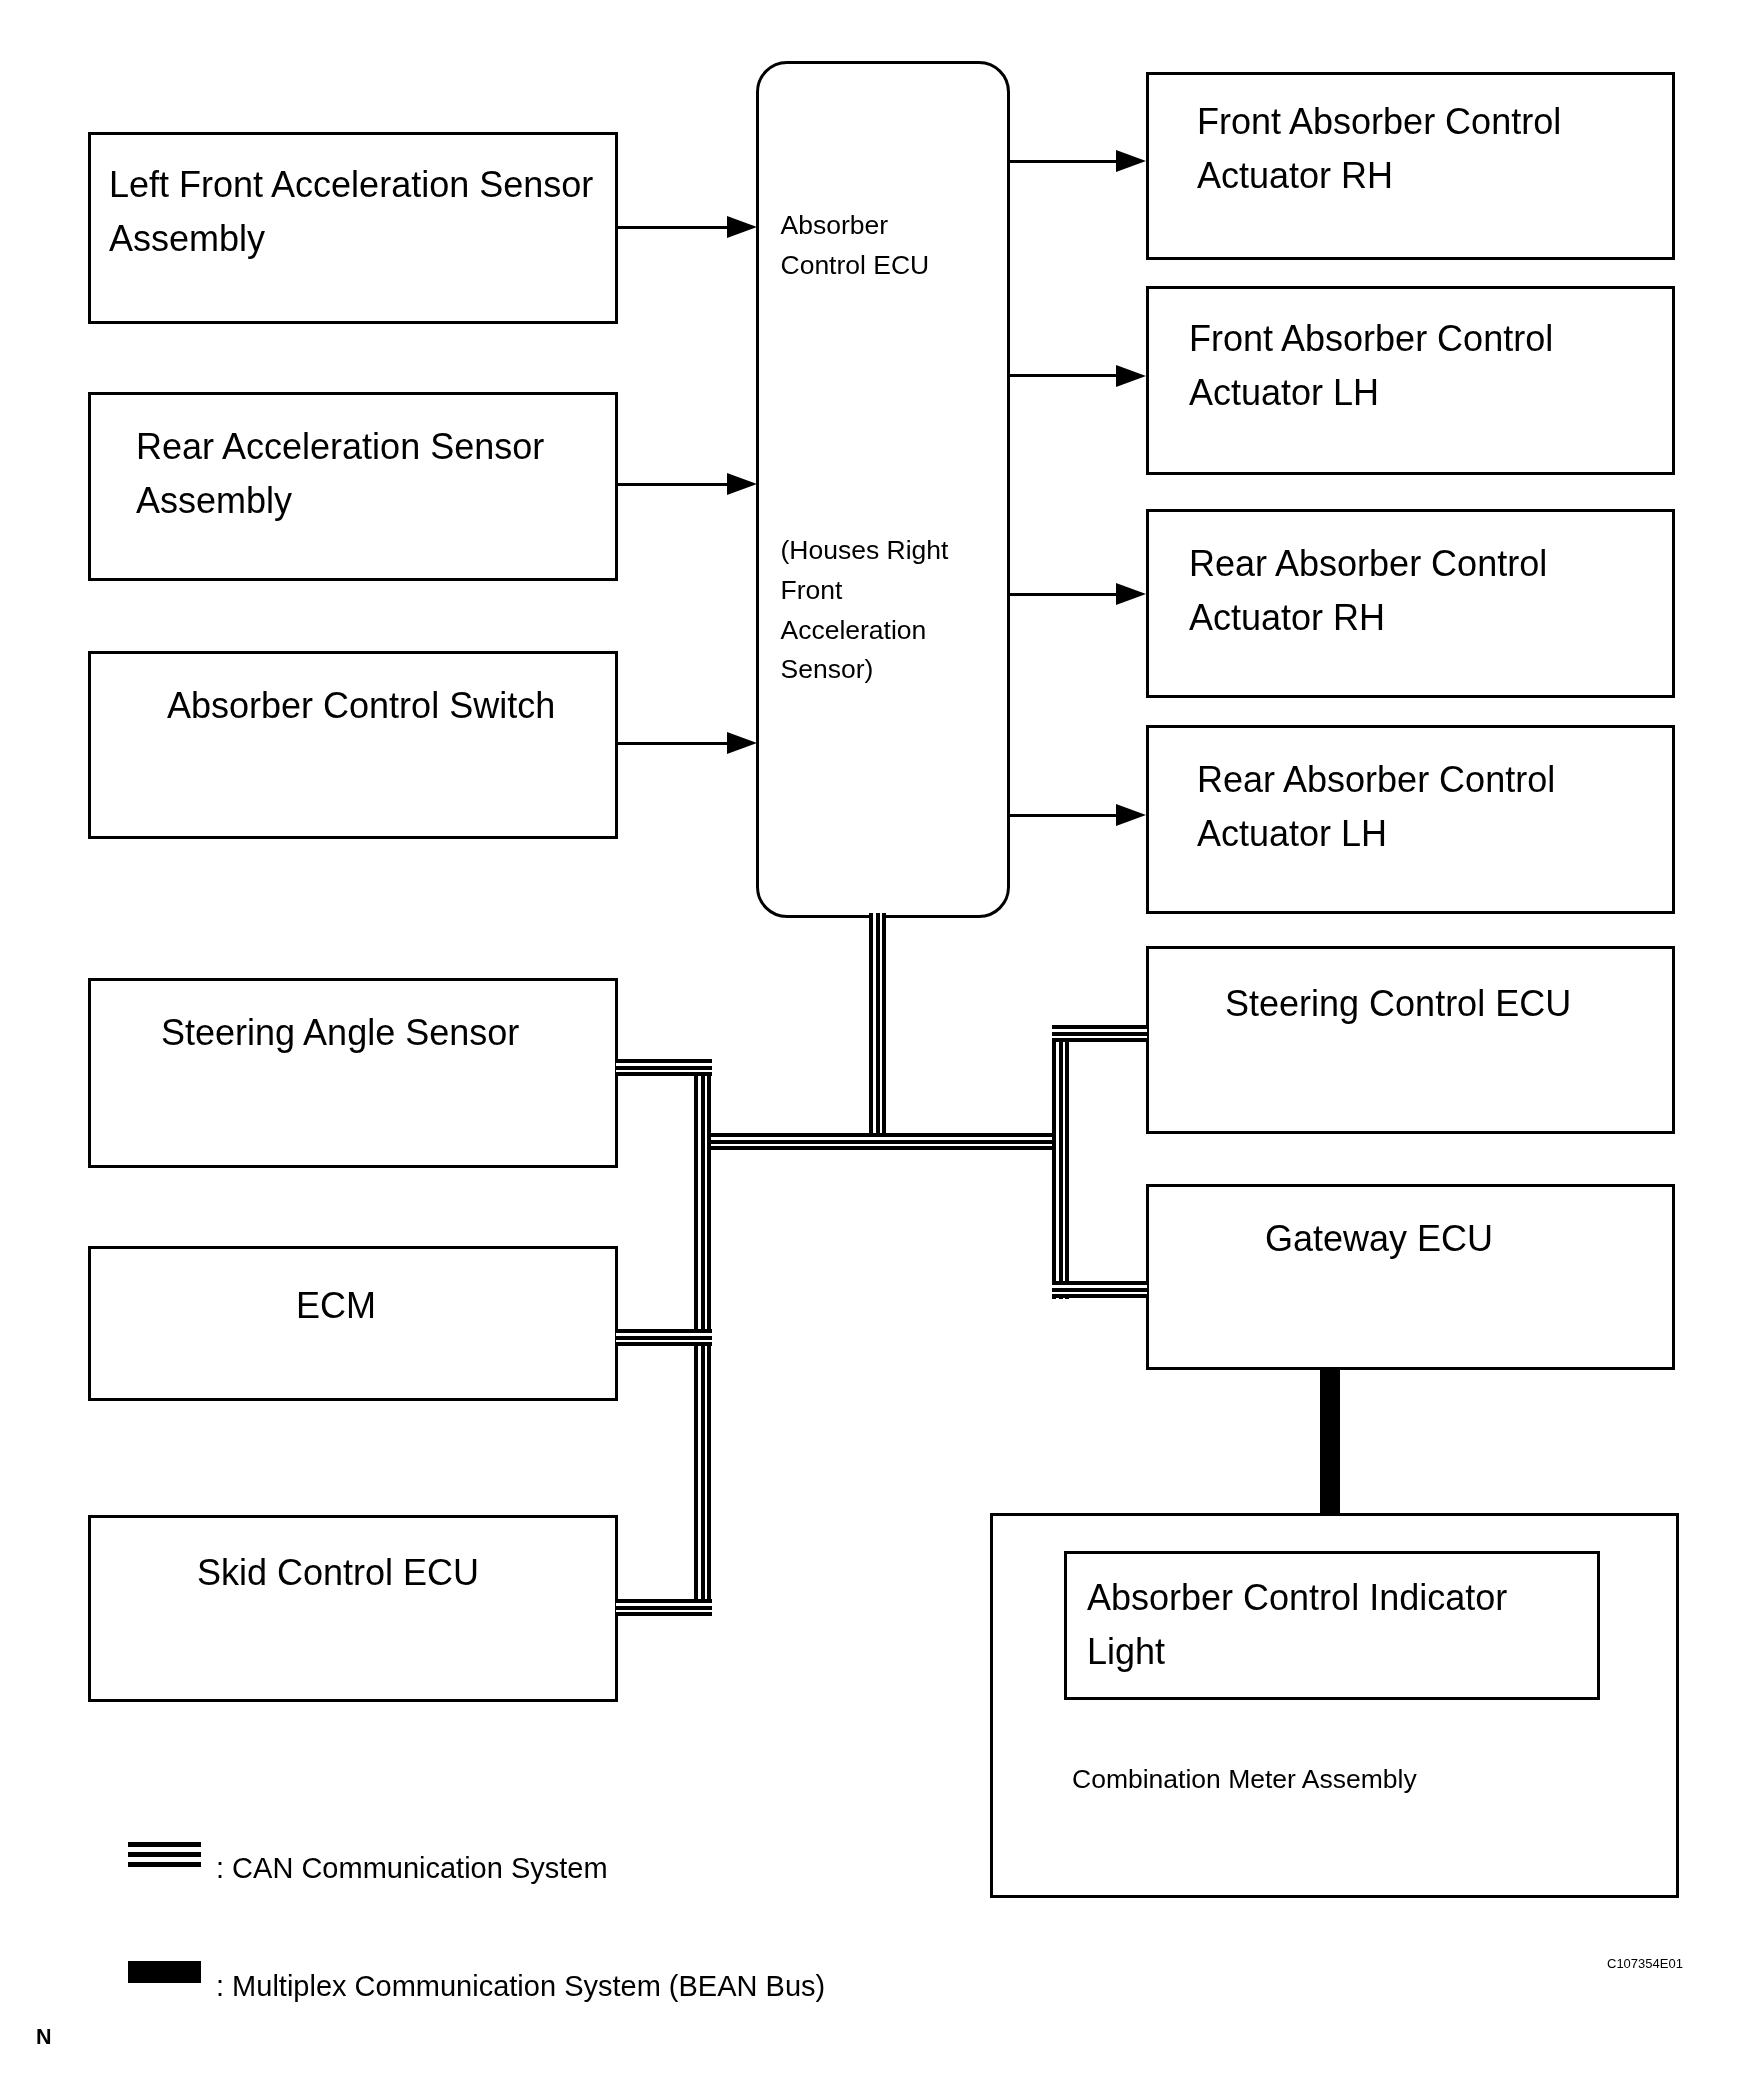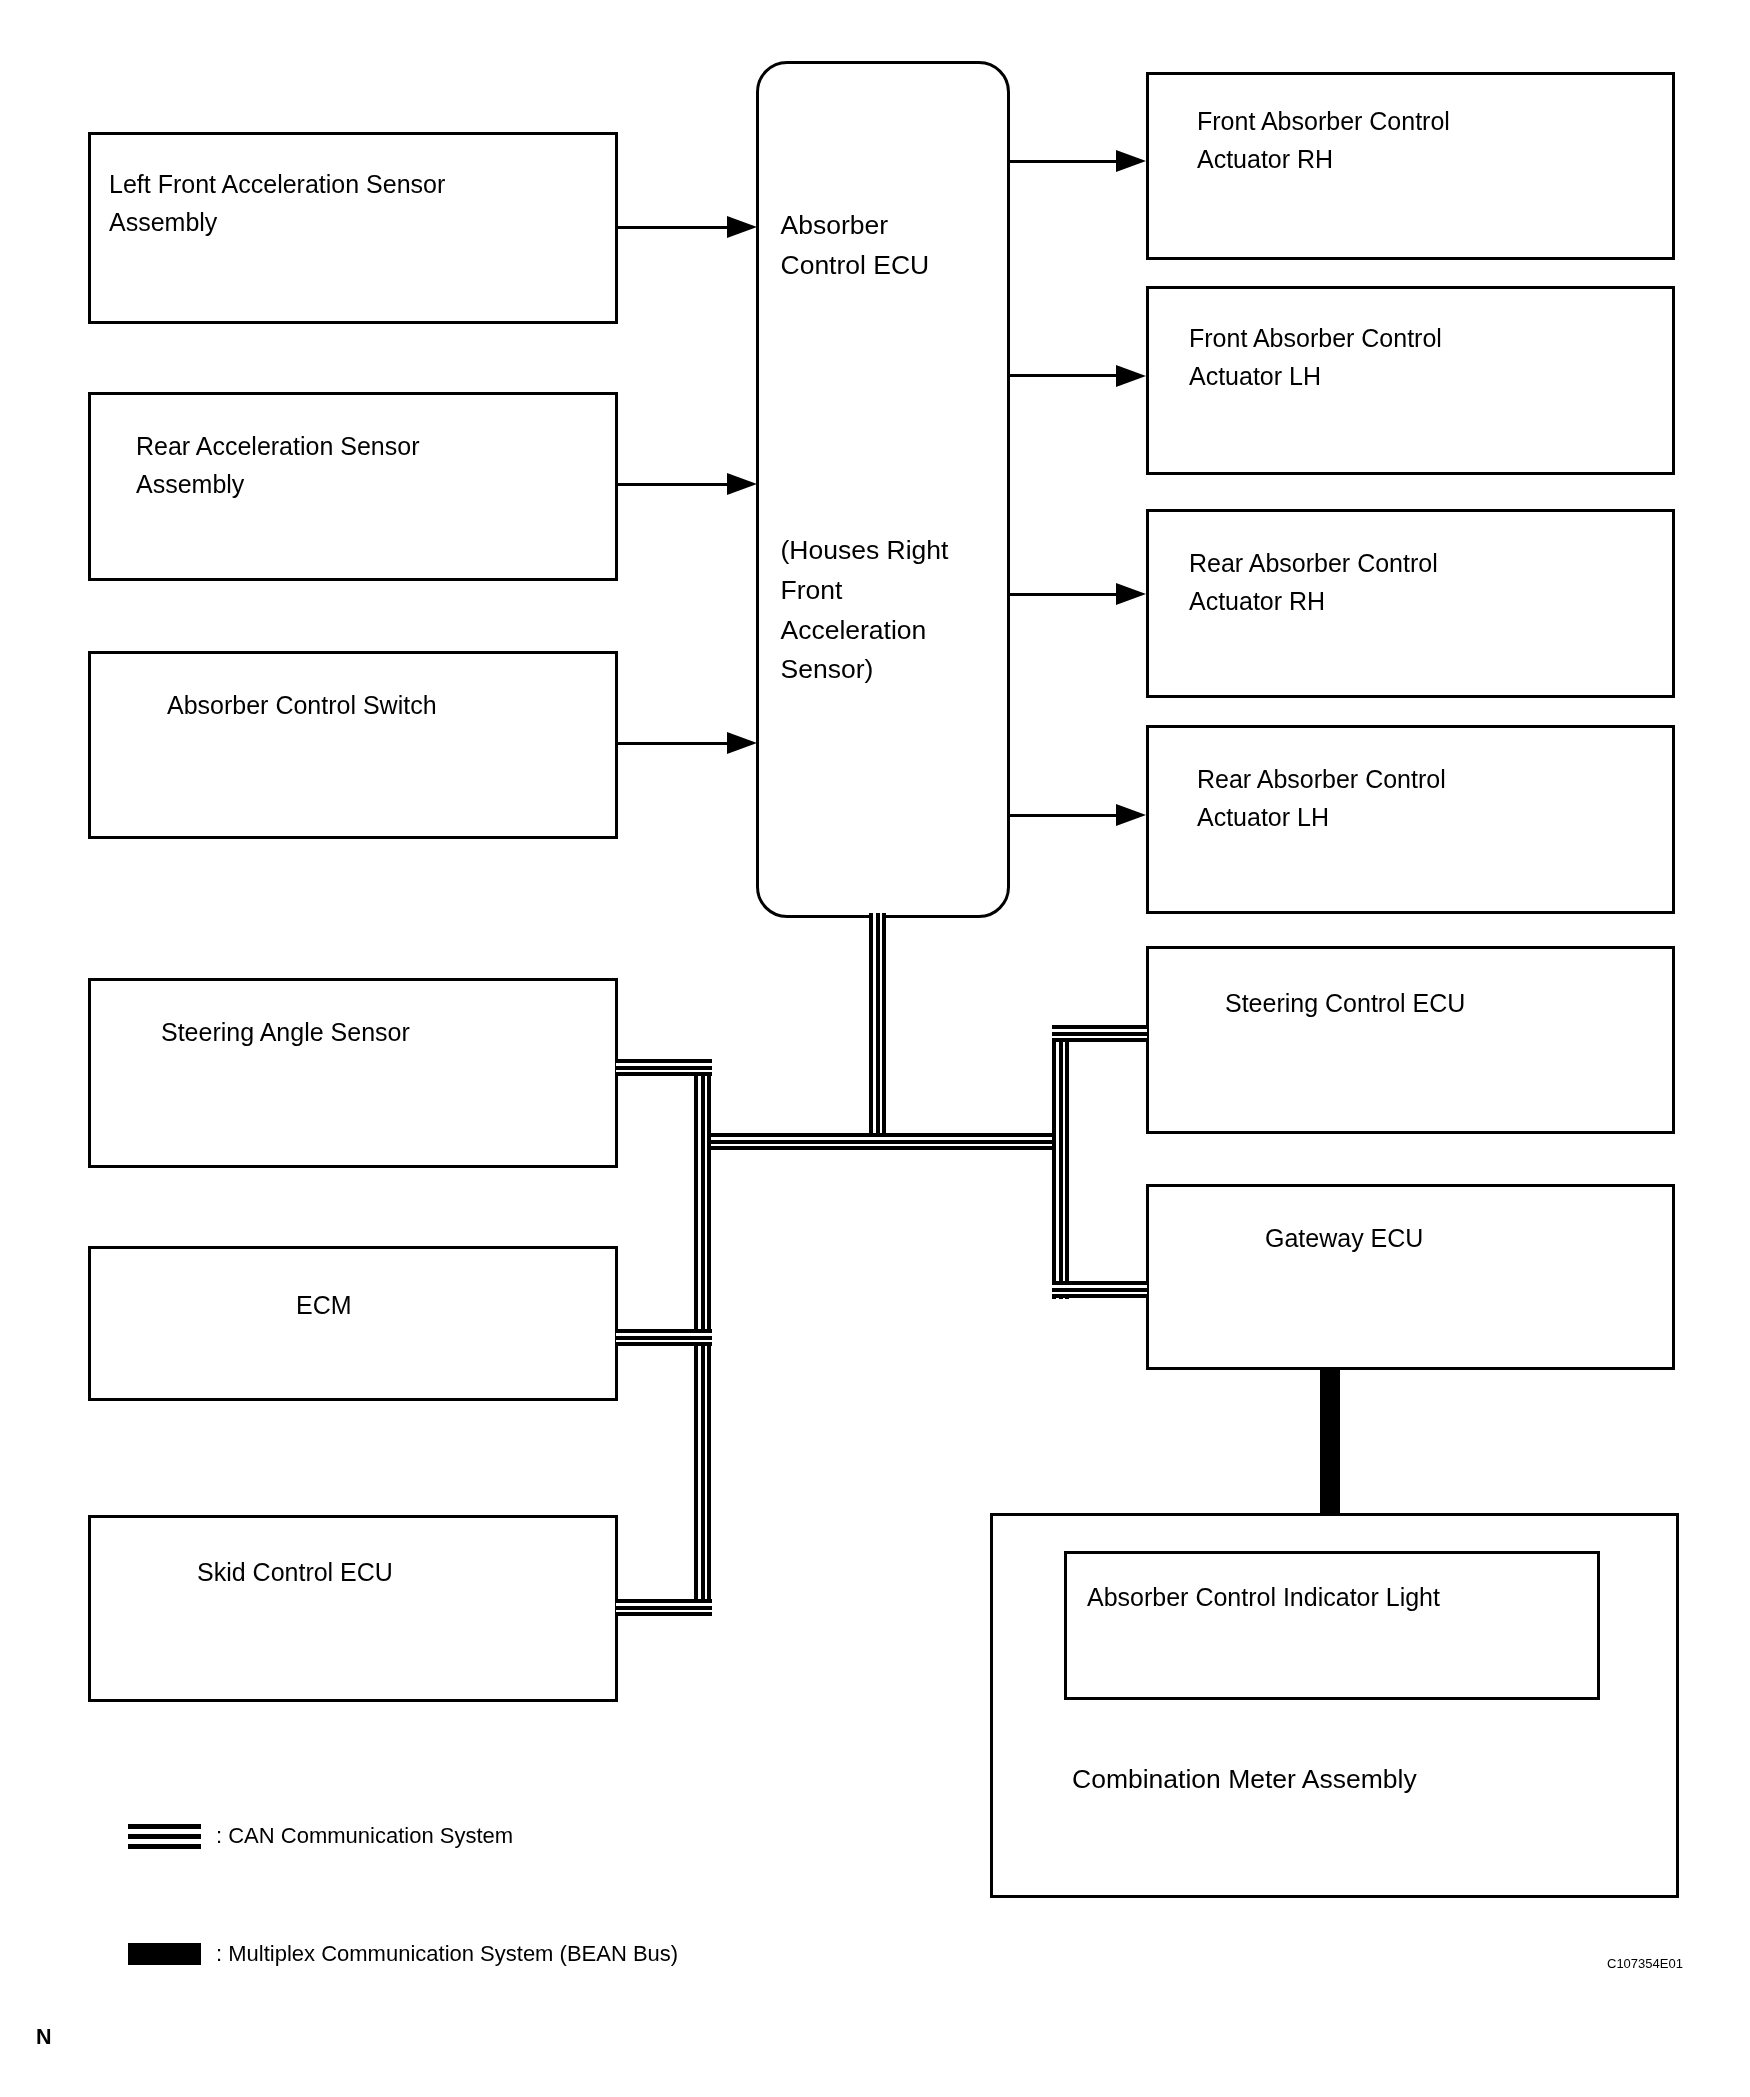--- a/index.html
+++ b/index.html
@@ -14,24 +14,23 @@
   }
   .box {
     position: absolute;
     border: 3.3px solid #000000;
     background: #ffffff;
     box-sizing: border-box;
   }
   .rounded { border-radius: 31px; }
   .label {
     white-space: pre-line;
-    font-size: 25px;
+    font-size: 36px;
     line-height: 1.5;
     color: #000000;
-    margin-top: 8px;
   }
   .ecu-text {
     position: absolute;
     white-space: pre-line;
     font-size: 26.5px;
     line-height: 1.5;
   }
   
   .hshaft { position: absolute; height: 3.3px; background: #000000; }
   .head-right {
@@ -51,21 +50,21 @@
   }
   
   .bean-v { position: absolute; width: 20px; background: #000000; }
 
   .legend-row { position: absolute; display: flex; align-items: center; gap: 15px; }
   .legend-can {
     width: 73px; height: 25px;
     background: repeating-linear-gradient(to bottom, #000000 0 5px, #ffffff 5px 10px);
   }
   .legend-bean { width: 73px; height: 21.5px; background: #000000; }
-  .legend-label { font-size: 22px; }
+  .legend-label { font-size: 29px; margin-top: 29px; }
 
   .footer-n { position: absolute; left: 36px; top: 2025px; font-size: 21.5px; font-weight: bold; }
   .fig-code { position: absolute; left: 1607px; top: 1956px; font-size: 13px; }
 
   .cma-label { position: absolute; left: 79px; top: 248px; font-size: 26.5px; }
 </style>
 </head>
 <body>
 
 <div class="canvas">

